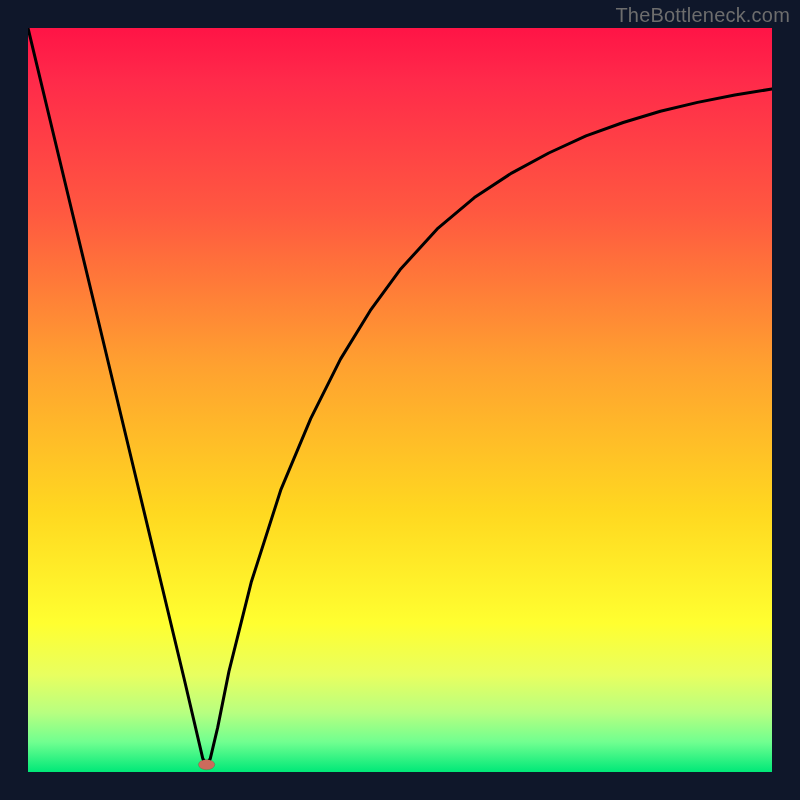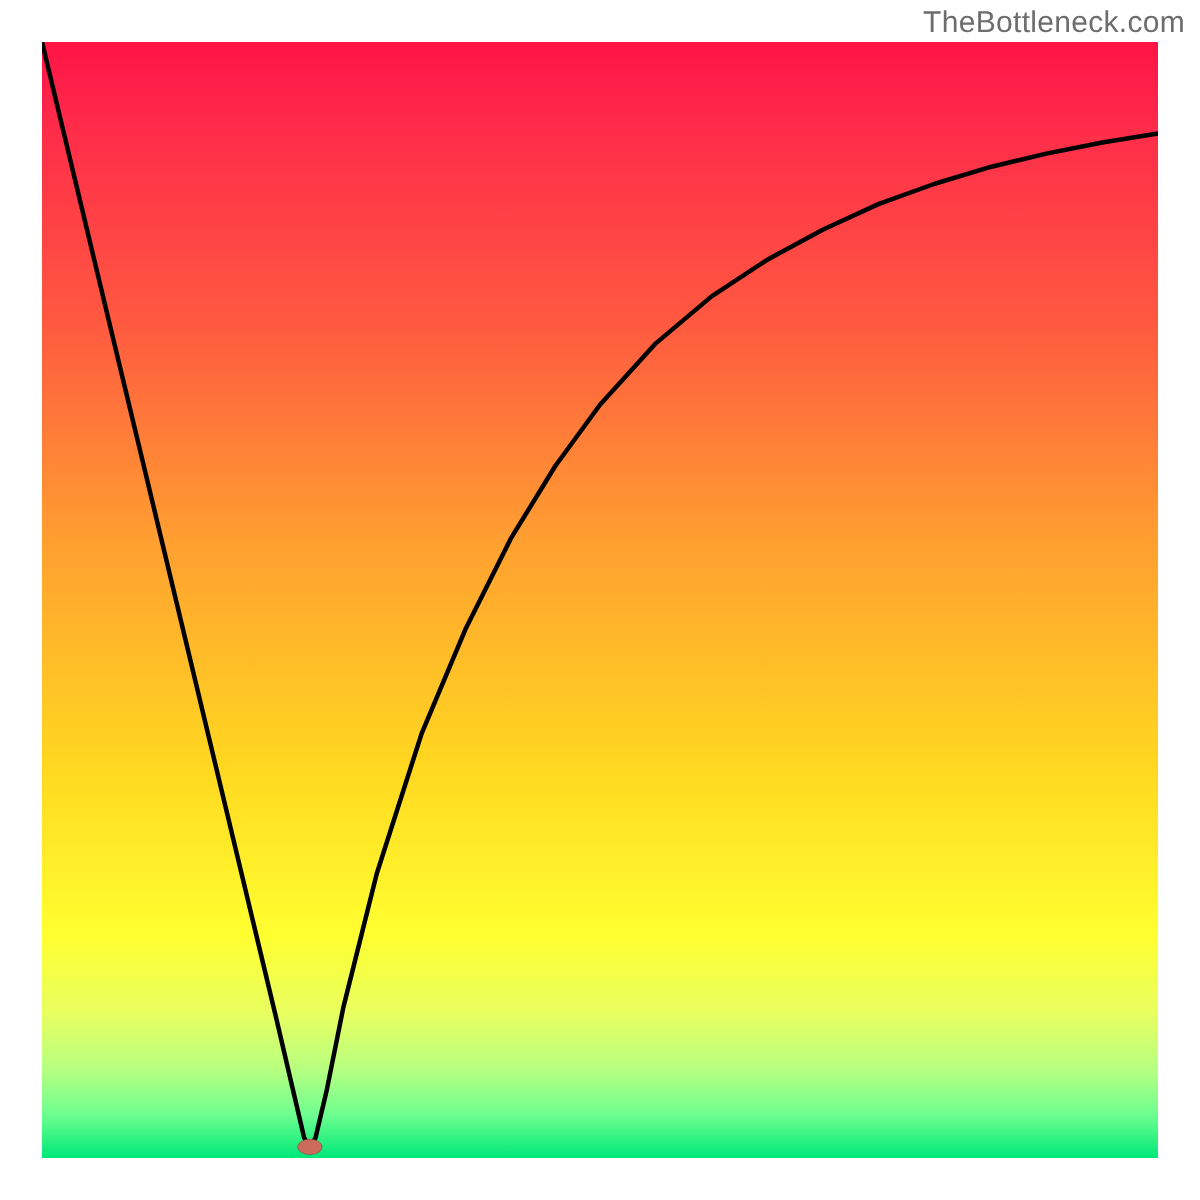--- a/index.html
+++ b/index.html
@@ -8,21 +8,21 @@
     width: 800px;
     height: 800px;
     background: #000;
     font-family: Arial, Helvetica, sans-serif;
     overflow: hidden;
   }
   .frame {
     position: relative;
     width: 800px;
     height: 800px;
-    background: #ffffff;
+    background: #0f172a;
   }
   .plot-area {
     position: absolute;
     left: 28px;
     top: 28px;
     width: 744px;
     height: 744px;
     
     background: linear-gradient(
       to bottom,

